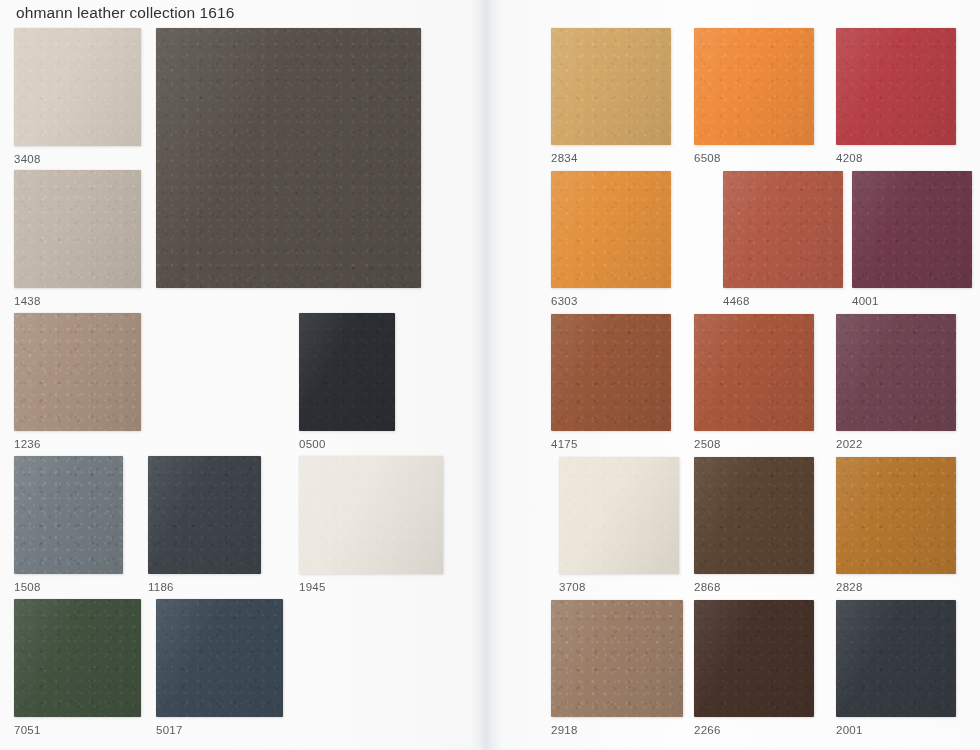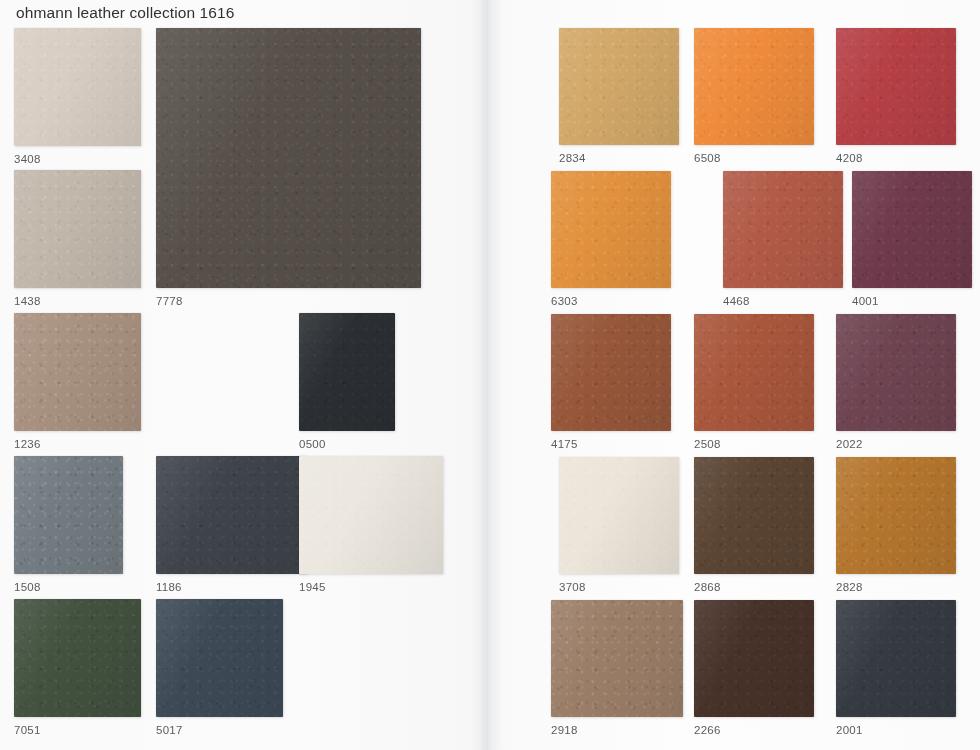--- a/index.html
+++ b/index.html
@@ -126,56 +126,55 @@
         <div class="swatch-cell" style="left: 14px; top: 28px; width: 127px;">
           <div class="chip" style="height: 118px; background: rgb(216, 206, 195);"></div>
           <div class="code">3408</div>
         </div>
         <div class="swatch-cell" style="left: 14px; top: 170px; width: 127px;">
           <div class="chip" style="height: 118px; background: rgb(194, 183, 171);"></div>
           <div class="code">1438</div>
         </div>
         <div class="swatch-cell" style="left: 156px; top: 28px; width: 265px;">
           <div class="chip" style="height: 260px; background: rgb(87, 80, 74);"></div>
-          <div class="code">7778</div>
         </div>
         <div class="swatch-cell" style="left: 14px; top: 313px; width: 127px;">
           <div class="chip" style="height: 118px; background: rgb(168, 145, 128);"></div>
           <div class="code">1236</div>
         </div>
         <div class="swatch-cell" style="left: 299px; top: 313px; width: 96px;">
           <div class="chip" style="height: 118px; background: rgb(43, 47, 51);"></div>
           <div class="code">0500</div>
         </div>
         <div class="swatch-cell" style="left: 14px; top: 456px; width: 109px;">
           <div class="chip" style="height: 118px; background: rgb(115, 124, 130);"></div>
           <div class="code">1508</div>
         </div>
-        <div class="swatch-cell" style="left: 156px; top: 456px; width: 151px;">
+        <div class="swatch-cell" style="left: 148px; top: 456px; width: 113px;">
           <div class="chip" style="height: 118px; background: rgb(62, 68, 74);"></div>
           <div class="code">1186</div>
         </div>
         <div class="swatch-cell" style="left: 299px; top: 456px; width: 144px;">
           <div class="chip" style="height: 118px; background: rgb(236, 232, 224);"></div>
           <div class="code">1945</div>
         </div>
         <div class="swatch-cell" style="left: 14px; top: 599px; width: 127px;">
           <div class="chip" style="height: 118px; background: rgb(66, 82, 63);"></div>
           <div class="code">7051</div>
         </div>
         <div class="swatch-cell" style="left: 156px; top: 599px; width: 127px;">
           <div class="chip" style="height: 118px; background: rgb(61, 74, 86);"></div>
           <div class="code">5017</div>
         </div>
       </div>
   </div>
 
   <div class="page" id="page-right">
     <div id="right-swatches">
-        <div class="swatch-cell" style="left: 63px; top: 28px; width: 120px; margin-left: 8px;">
+        <div class="swatch-cell" style="left: 63px; top: 28px; width: 120px;">
           <div class="chip" style="height: 117px; background: rgb(210, 168, 105);"></div>
           <div class="code">2834</div>
         </div>
         <div class="swatch-cell" style="left: 206px; top: 28px; width: 120px;">
           <div class="chip" style="height: 117px; background: rgb(239, 139, 60);"></div>
           <div class="code">6508</div>
         </div>
         <div class="swatch-cell" style="left: 348px; top: 28px; width: 120px;">
           <div class="chip" style="height: 117px; background: rgb(181, 64, 70);"></div>
           <div class="code">4208</div>

